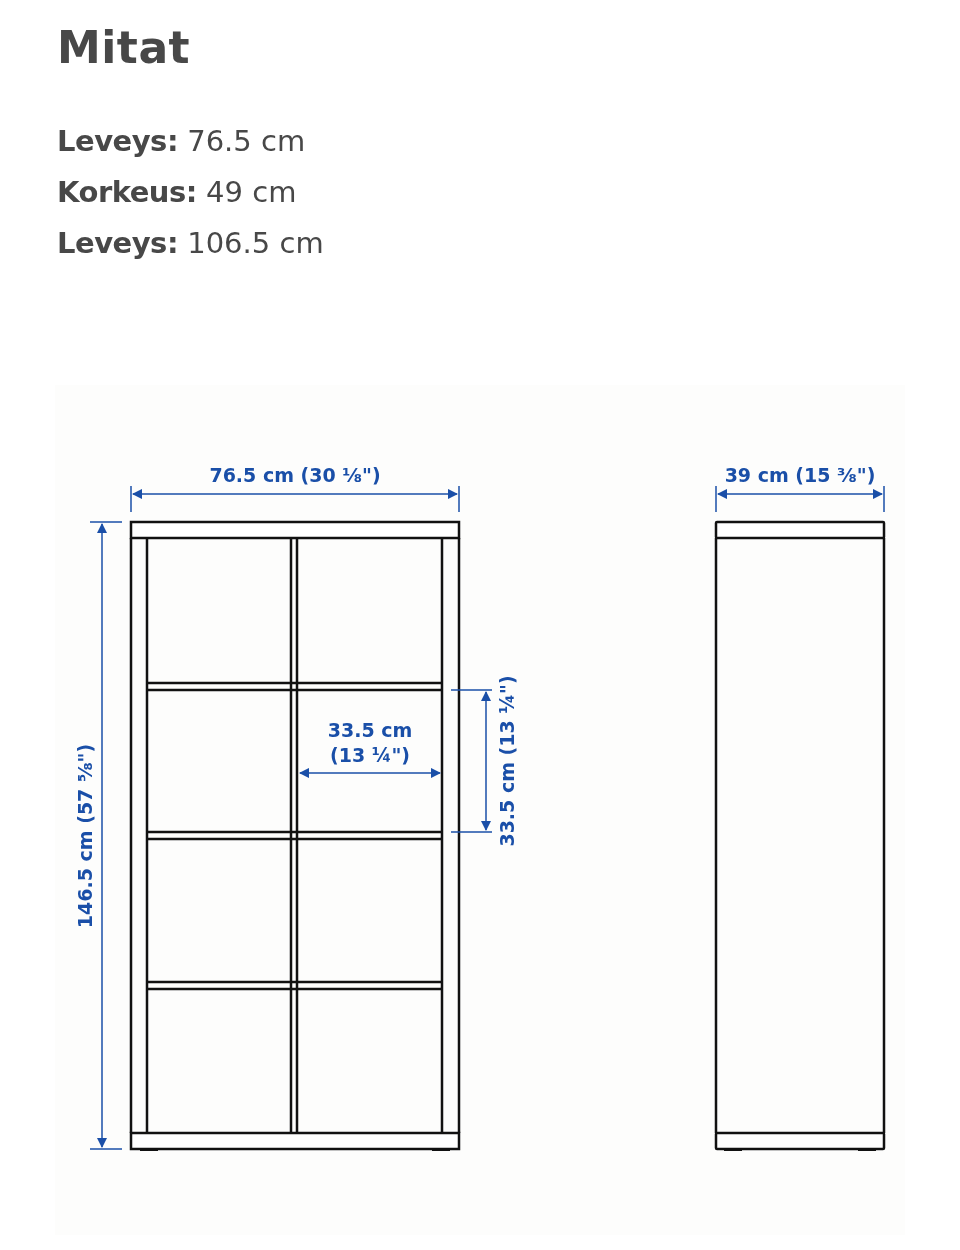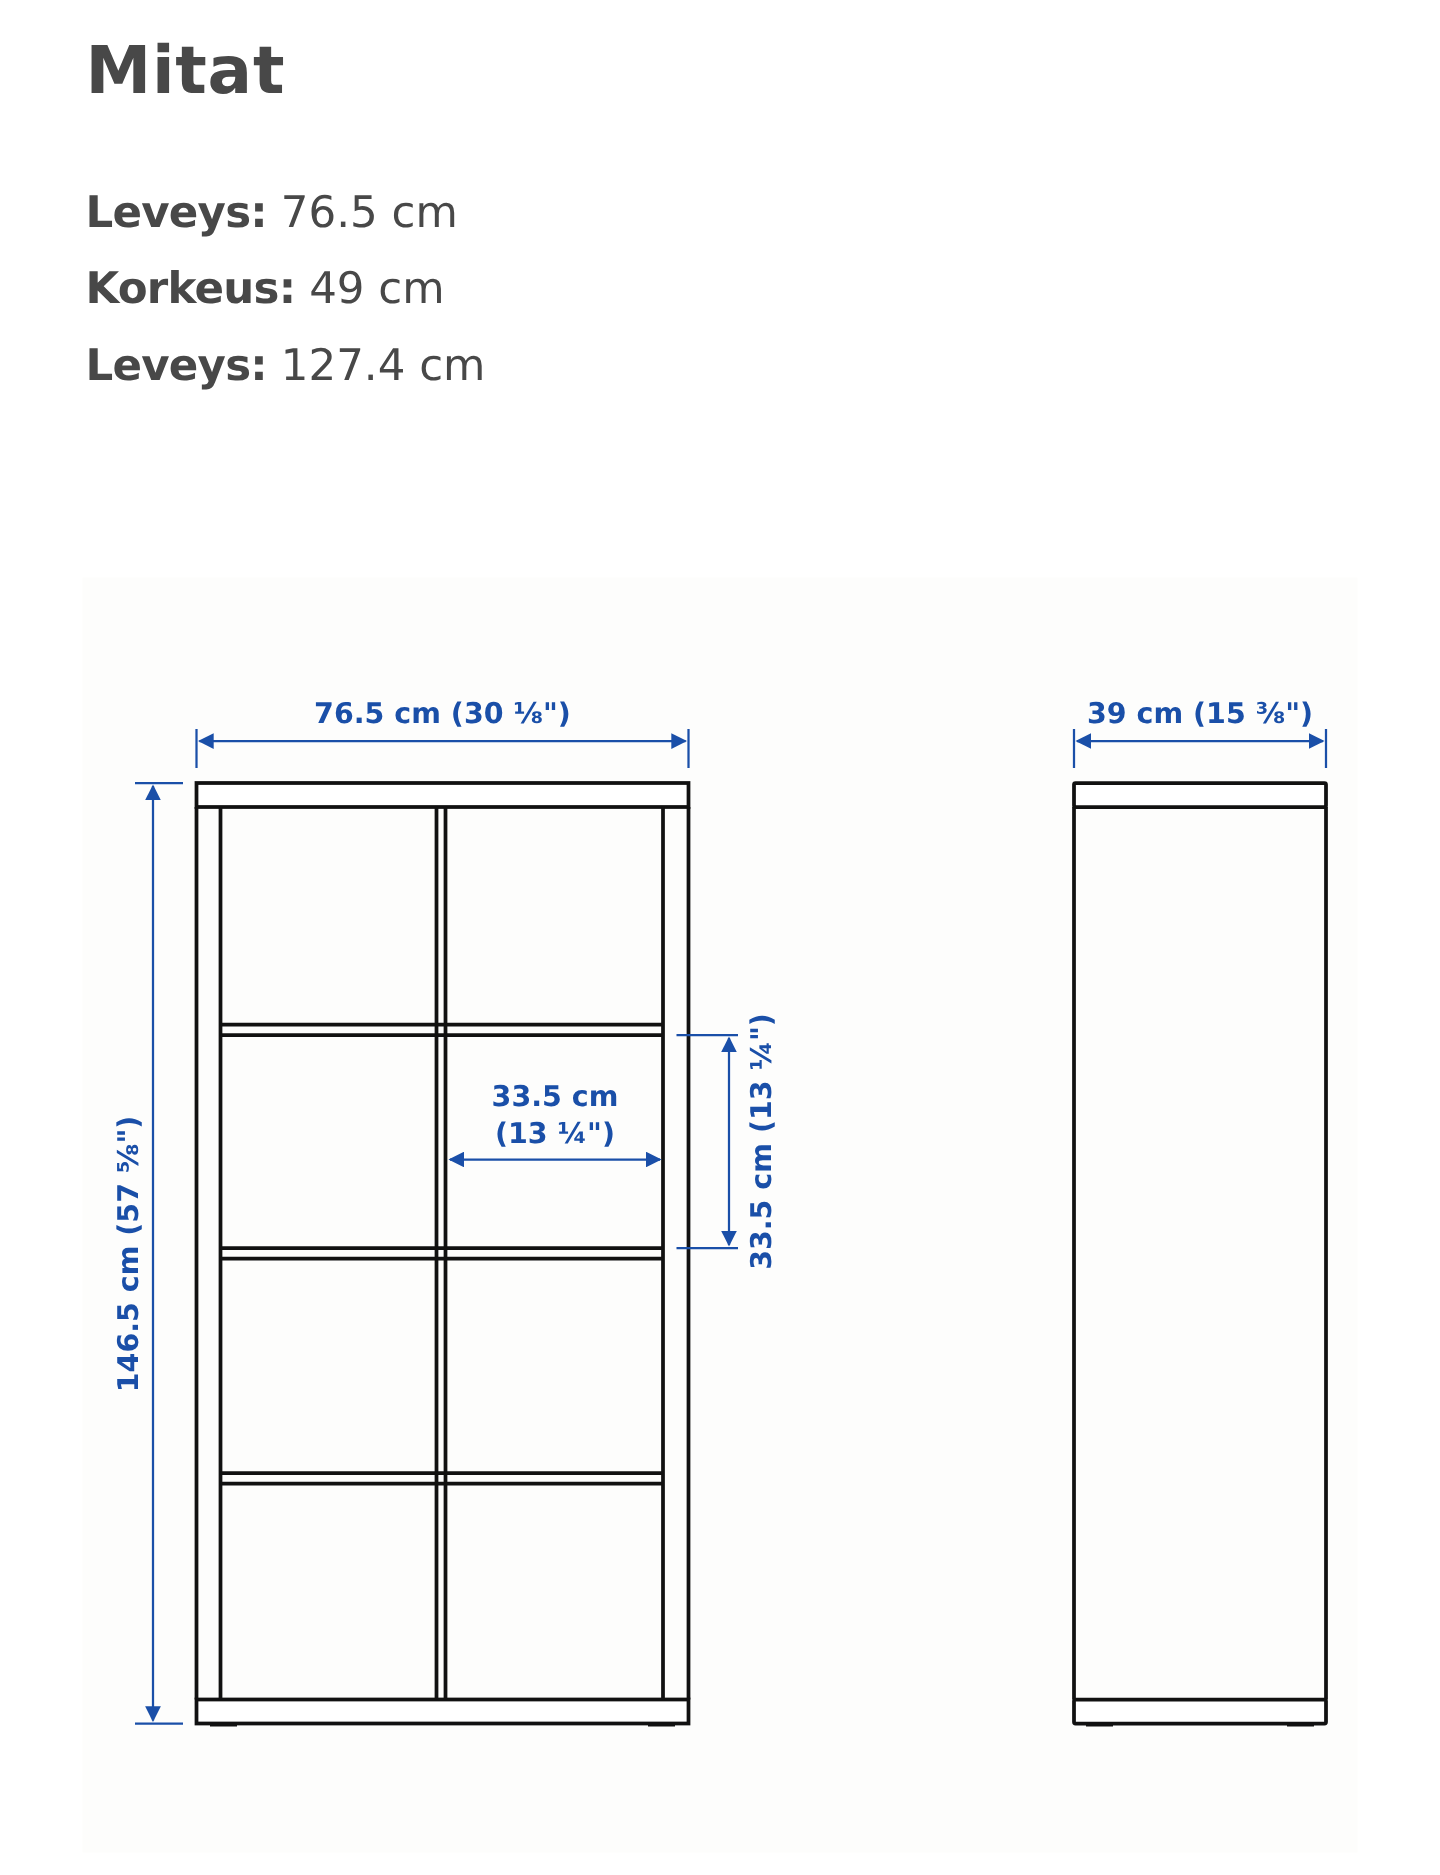--- a/index.html
+++ b/index.html
@@ -16,21 +16,21 @@
   .dimtext { font-family:"DejaVu Sans", "Liberation Sans", sans-serif; font-weight:bold; fill:#1a4fa8; font-size:19px; }
 </style>
 </head>
 <body>
 
 <h1 class="title">Mitat</h1>
 
 <ul class="specs">
   <li class="spec"><span class="k">Leveys:</span> <span class="v">76.5 cm</span></li>
   <li class="spec"><span class="k">Korkeus:</span> <span class="v">49 cm</span></li>
-  <li class="spec"><span class="k">Leveys:</span> <span class="v">127.4 cm</span></li>
+  <li class="spec"><span class="k">Leveys:</span> <span class="v">106.5 cm</span></li>
 </ul>
 
 <div class="diagram-area"></div>
 
 <svg width="960" height="1250" viewBox="0 0 960 1250">
   <defs>
     <marker id="arr" viewBox="0 0 10 10" refX="9" refY="5" markerWidth="7" markerHeight="7" orient="auto-start-reverse">
       <path d="M0,0 L10,5 L0,10 z" fill="#1a4fa8"></path>
     </marker>
   </defs>

